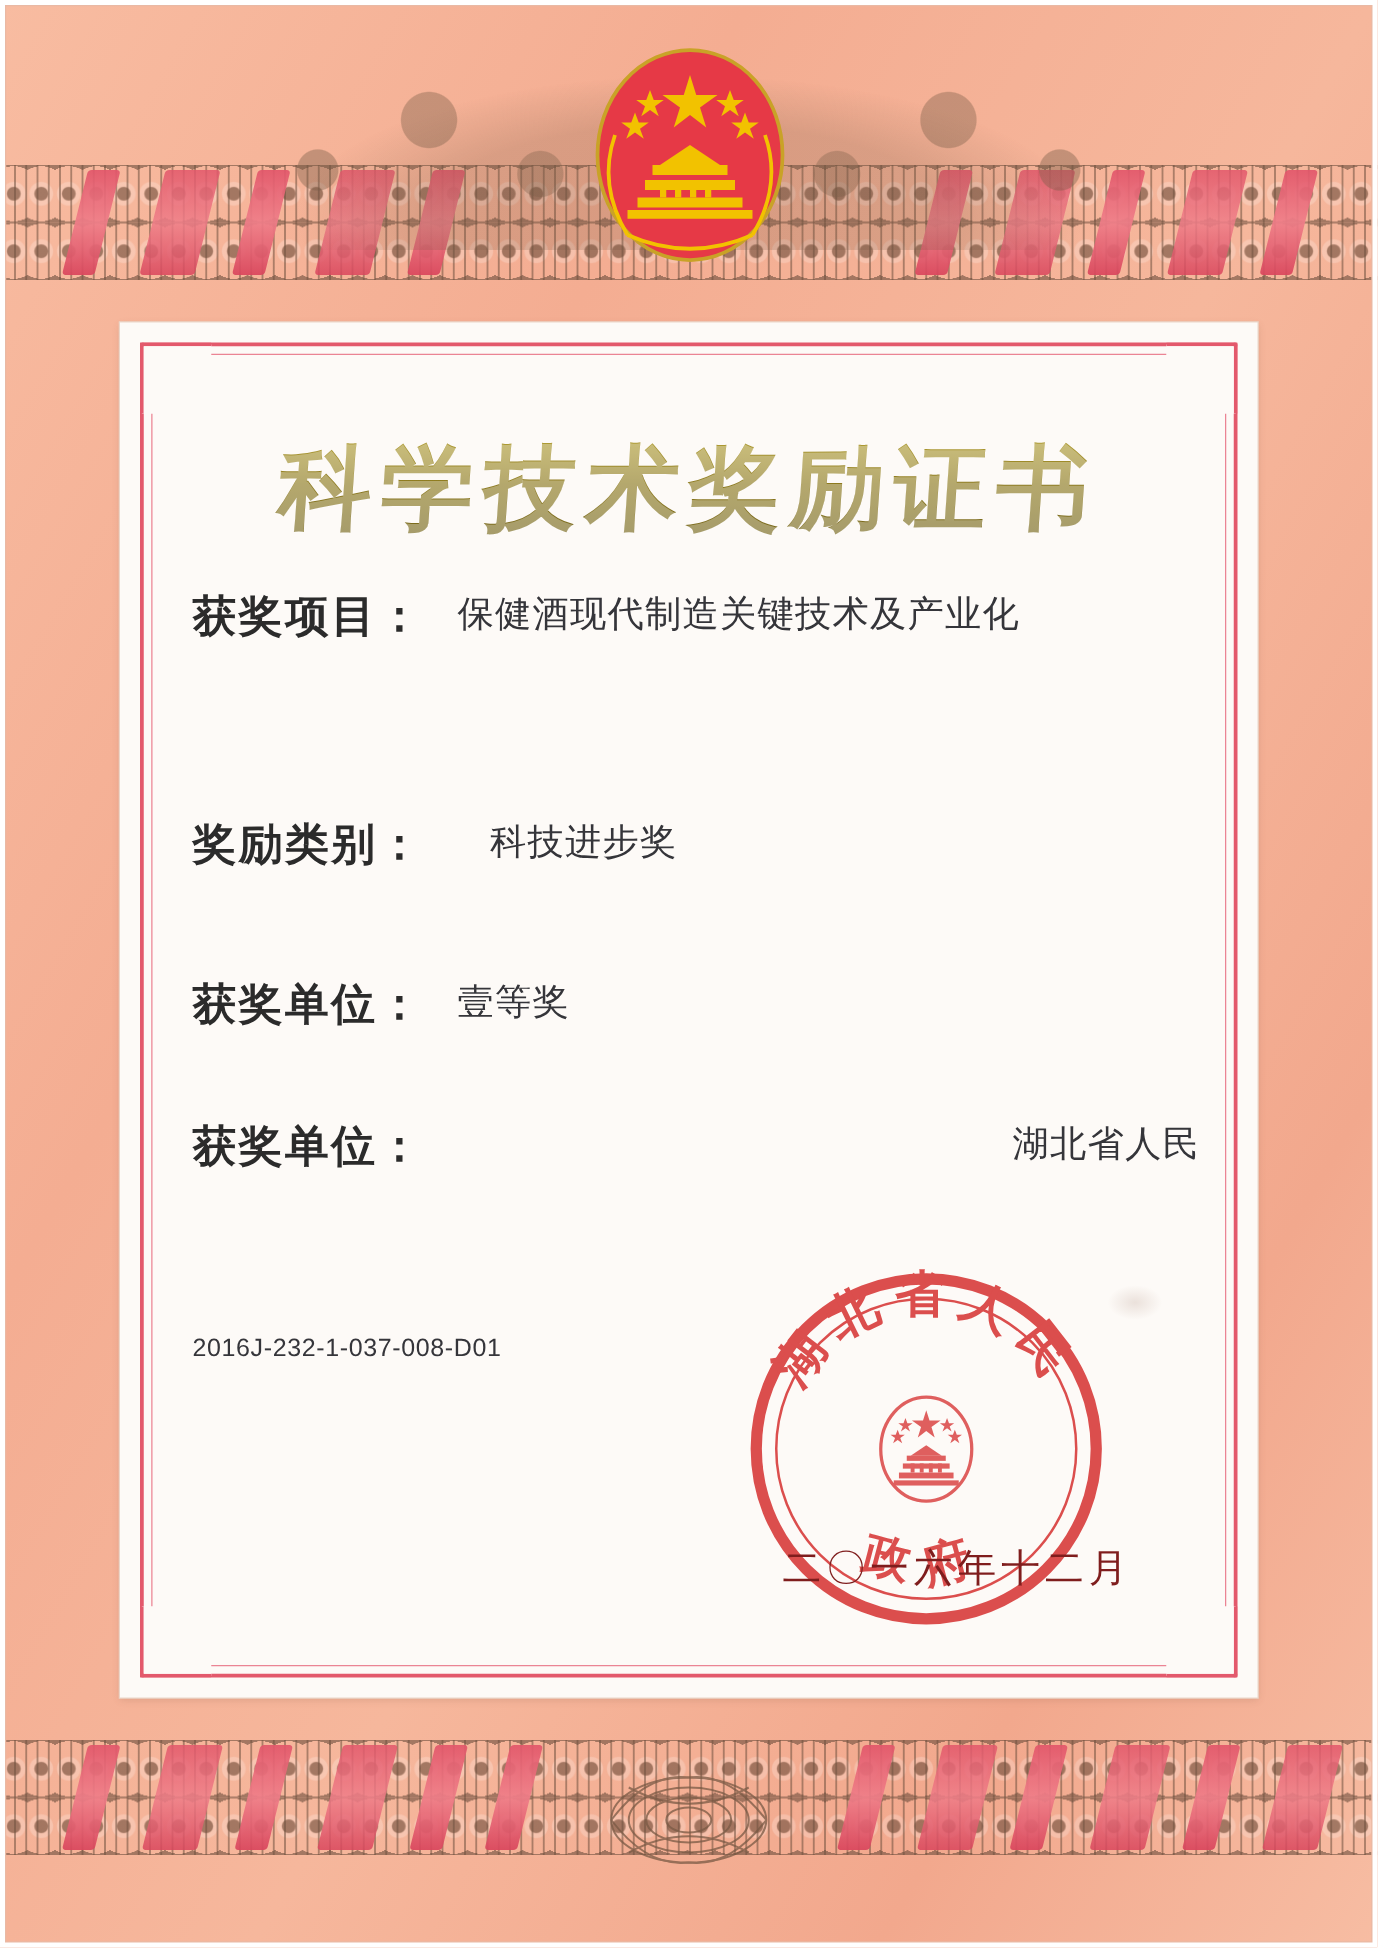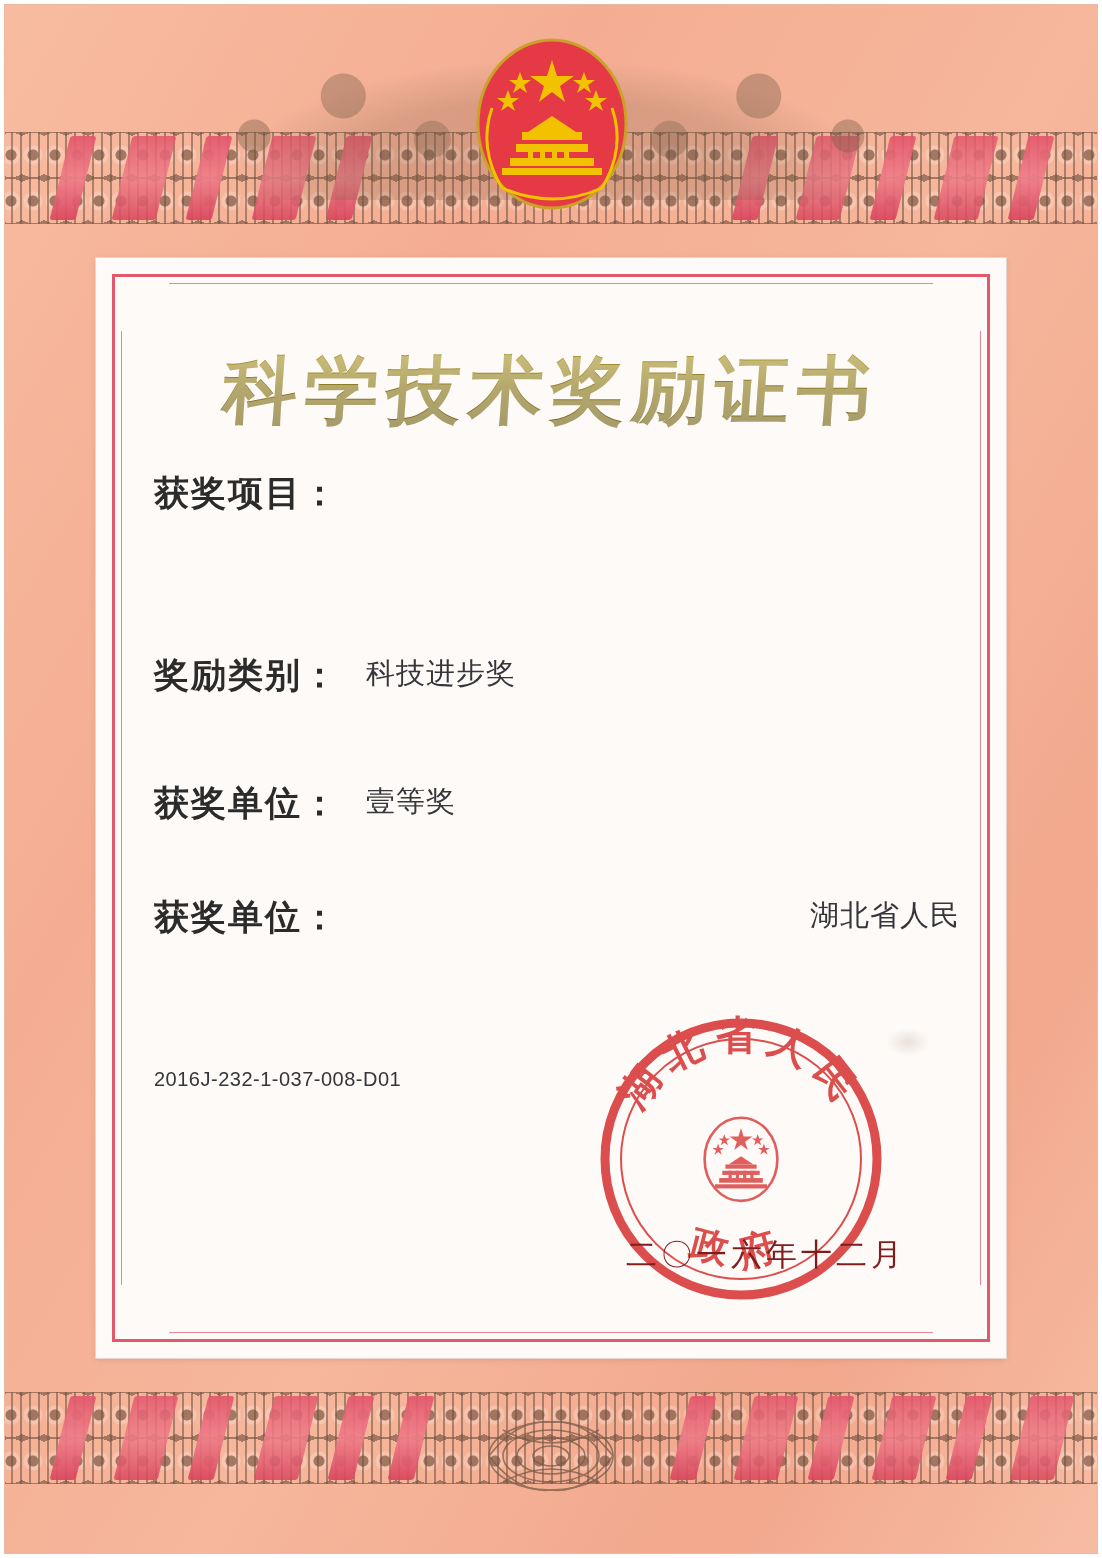--- a/index.html
+++ b/index.html
@@ -184,21 +184,21 @@
     flex: 0 0 212px;
   }
   .field-value {
     font-family: "DejaVu Sans", sans-serif;
     font-size: 29px;
     color: #35353a;
     letter-spacing: 1px;
     padding-top: 2px;
   }
   .f1 { position: absolute; top: 0px;   left: 0; right: 0; }
-  .f2 { position: absolute; top: 182px; left: 0; right: 0; }
+  .f2 { position: absolute; top: 182px; left: 0; right: 0; gap: 26px; }
   .f3 { position: absolute; top: 310px; left: 0; right: 0; }
   .f4 { position: absolute; top: 424px; left: 0; right: 0; justify-content: space-between; }
   .f5 { position: absolute; top: 596px; left: 0; right: 0; }
 
   .cert-no .field-value {
     font-family: "Liberation Sans", sans-serif;
     font-size: 20px;
     letter-spacing: 0.5px;
   }
 
@@ -296,20 +296,21 @@
       <div class="notch bl"></div>
       <div class="notch br"></div>
     </div>
 
     <div class="title">科学技术奖励证书</div>
 
     <div class="fields">
 
       <div class="field f1">
         <div class="field-label">获奖项目：</div>
+        <div class="field-value">保健酒现代制造关键技术及产业化</div>
       </div>
 
       <div class="field f2">
         <div class="field-label">奖励类别：</div>
         <div class="field-value">科技进步奖</div>
       </div>
 
       <div class="field f3">
         <div class="field-label">获奖单位：</div>
         <div class="field-value">壹等奖</div>

